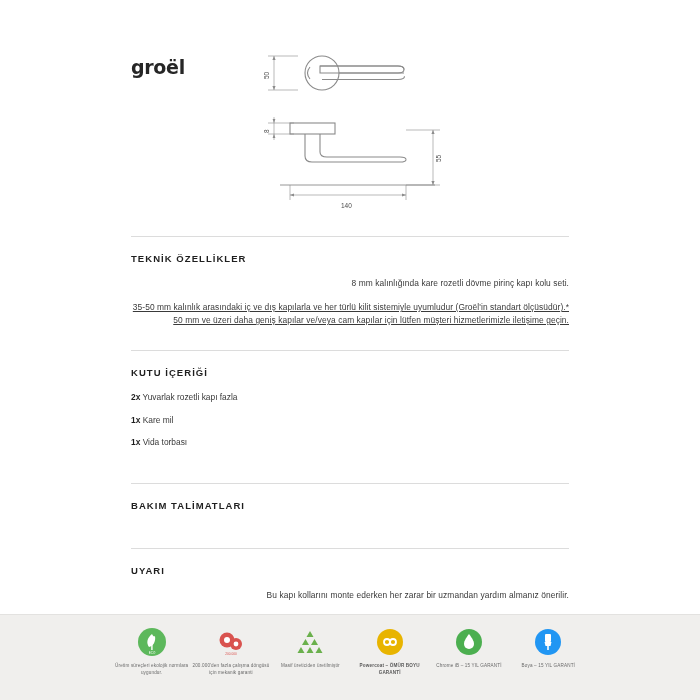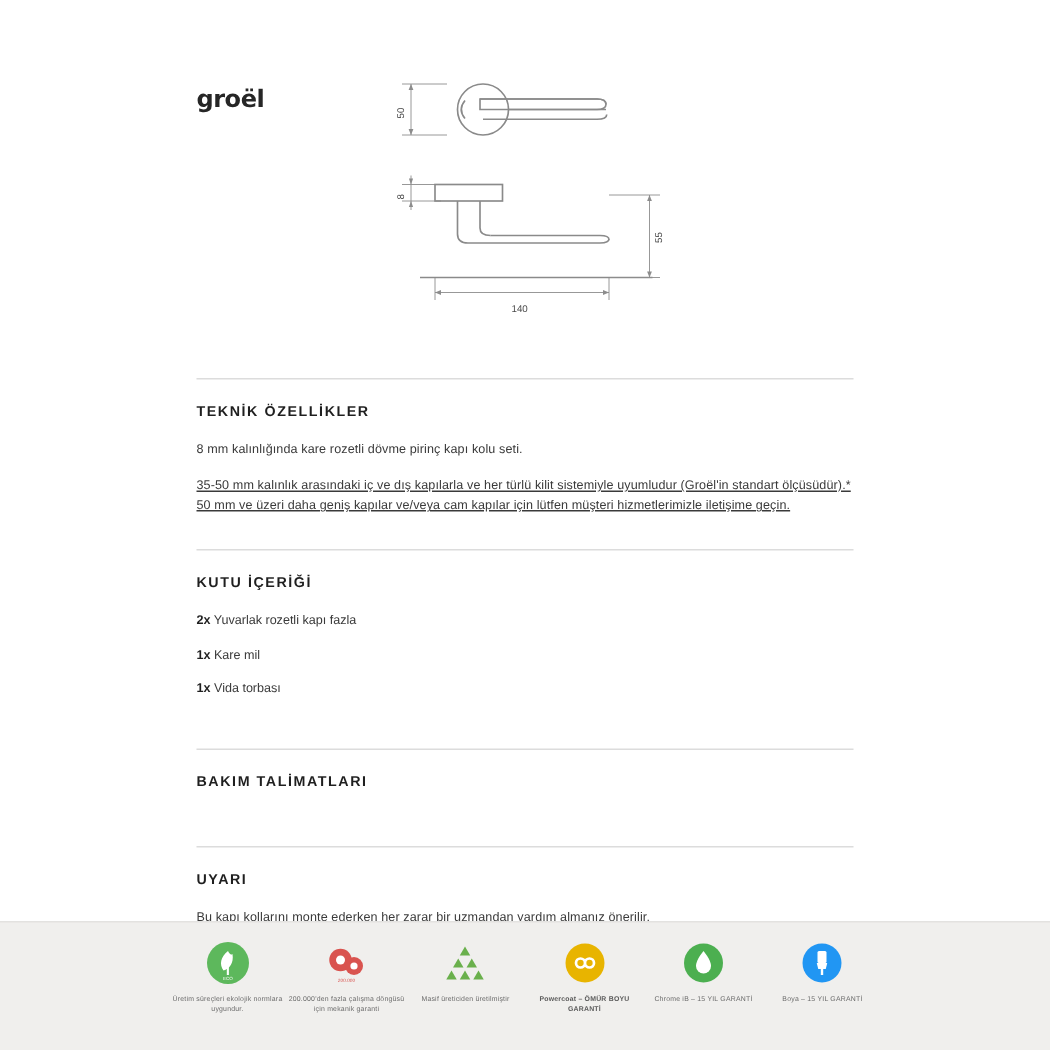--- a/index.html
+++ b/index.html
@@ -19,41 +19,41 @@
     width: 700px;
     height: 700px;
   }
 
   
   .brand {
     position: absolute;
     left: 131px;
     top: 56px;
     font-family: "DejaVu Sans", sans-serif;
-    font-size: 16px;
+    font-size: 19px;
     font-weight: 700;
     letter-spacing: -0.3px;
     color: #262626;
   }
 
   
   .drawing {
     position: absolute;
     left: 250px;
     top: 45px;
     width: 260px;
     height: 175px;
   }
   .drawing svg { display: block; }
 
   
   .content {
     position: absolute;
     left: 131px;
-    top: 252px;
+    top: 236px;
     width: 438px;
   }
 
   .section { padding-top: 16px; }
   .rule {
     border-top: 1px solid #dcdcdc;
     height: 0;
     width: 438px;
   }
   .sec-title {
@@ -63,20 +63,21 @@
     color: #1f1f1f;
     margin: 0 0 13px 0;
     text-transform: uppercase;
   }
   .sec-p {
     font-size: 8.4px;
     line-height: 1.55;
     color: #3a3a3a;
     margin: 0 0 11px 0;
     letter-spacing: 0.08px;
+    text-align: right;
   }
   .sec-p:last-child { margin-bottom: 0; text-decoration: underline; }
 
   .kit-line {
     font-size: 8.4px;
     line-height: 1.5;
     color: #3a3a3a;
     margin: 0 0 10px 0;
   }
   .kit-qty { font-weight: 700; color: #1f1f1f; }

